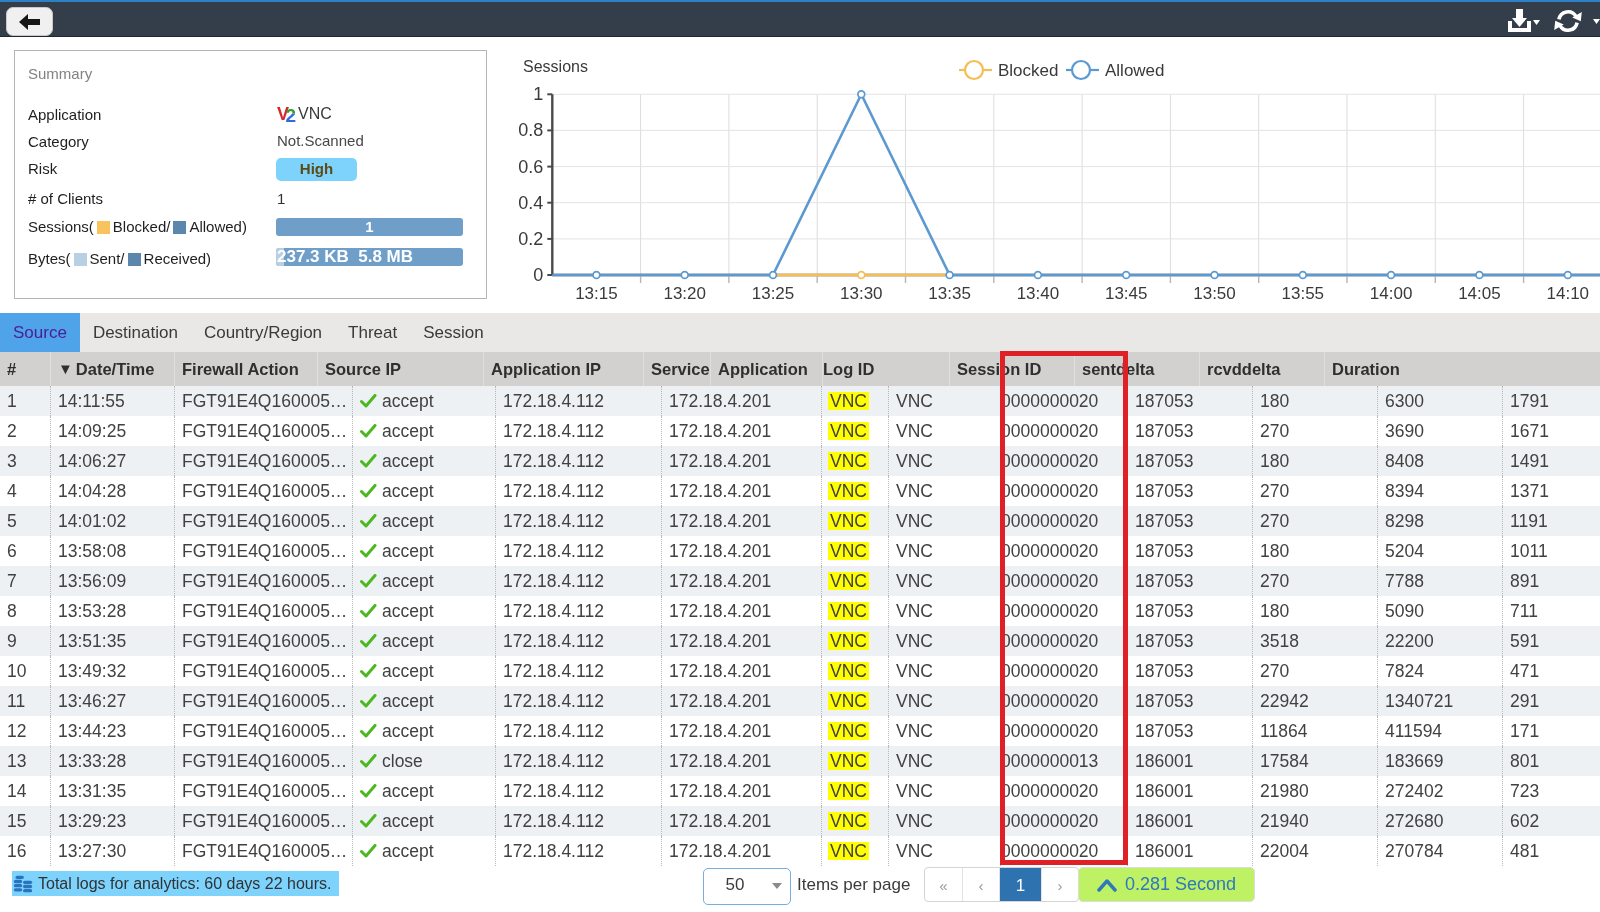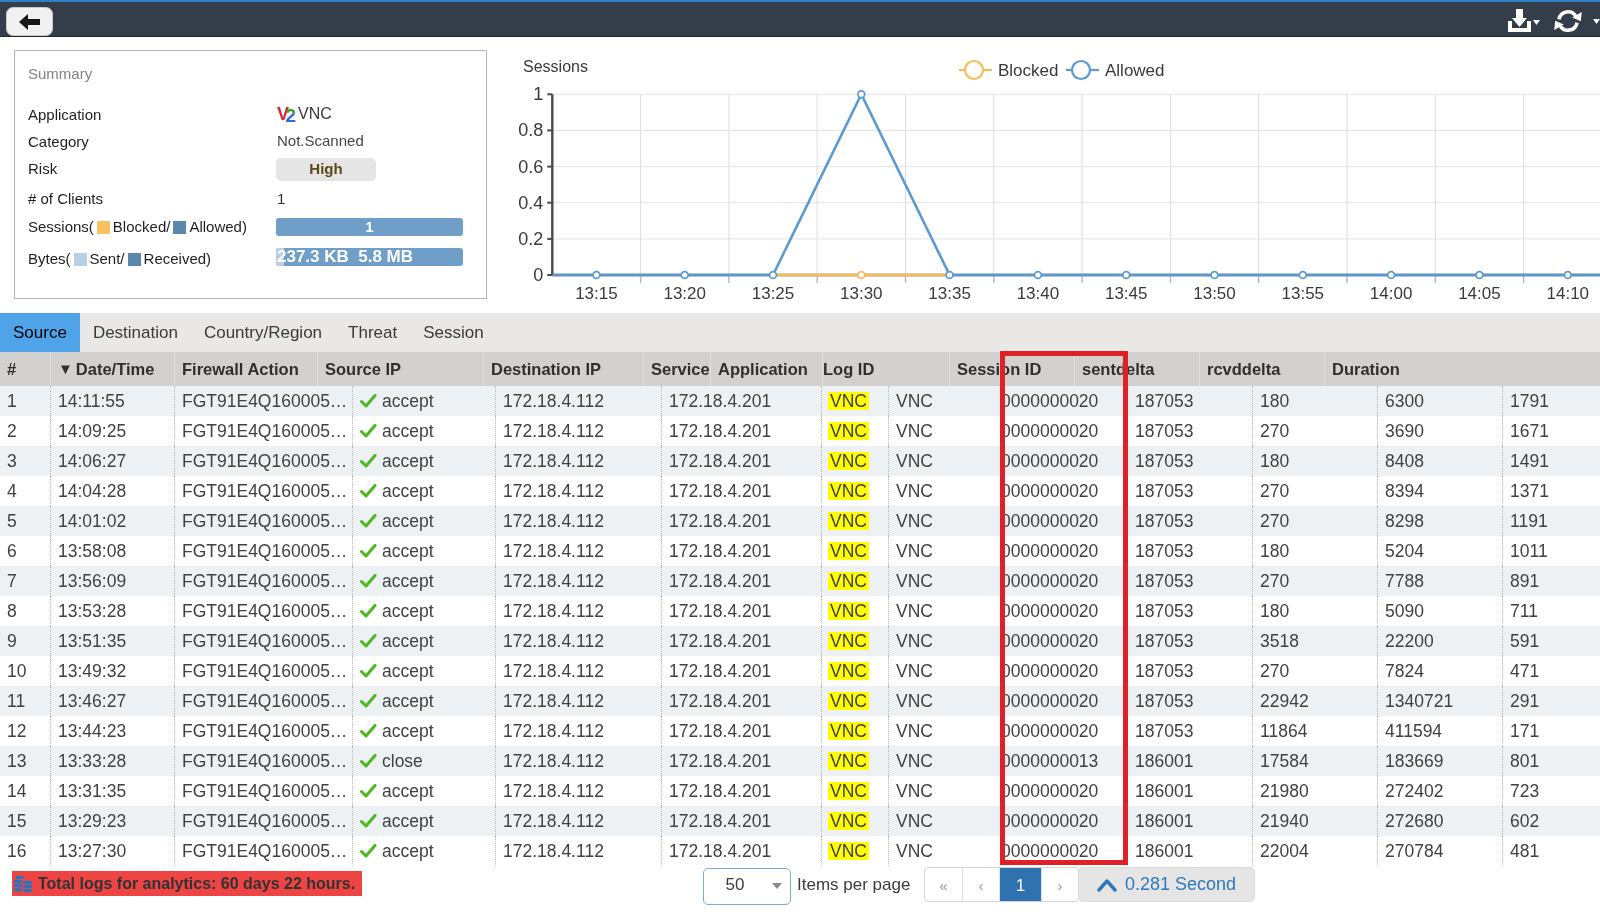--- a/index.html
+++ b/index.html
@@ -6,29 +6,29 @@
 .abs{position:absolute}
 
 #topbar{position:absolute;left:0;top:0;width:1600px;height:37px;background:#333e4a;border-top:2px solid #2e80c6;border-bottom:1px solid #1f2830}
 #backbtn{position:absolute;left:6px;top:5px;width:47px;height:29px;background:#f0f0f0;border:1px solid #c8c8c8;border-radius:7px;display:flex;align-items:center;justify-content:center}
 
 #panel{position:absolute;left:14px;top:50px;width:473px;height:249px;border:1px solid #b5b5b5;background:#fff}
 #panel .title{font-size:15px;color:#828282}
 .lab{position:absolute;left:13px;font-size:15px;color:#1f1f1f}
 .val{position:absolute;left:277px;font-size:15px;color:#474747}
 .sq{display:inline-block;width:13px;height:13px;vertical-align:-2px;margin:0 3px}
-#badge{position:absolute;left:276px;top:158px;width:100px;height:23px;background:#e5e5e5;border-radius:5px;color:#5c4a14;font-size:15px;font-weight:bold;text-align:center;line-height:22px}
+#badge{position:absolute;left:276px;top:158px;width:81px;height:23px;background:#7dd3fc;border-radius:5px;color:#5c4a14;font-size:15px;font-weight:bold;text-align:center;line-height:22px}
 #bar1{position:absolute;left:276px;top:218px;width:187px;height:18px;background:#6f9ec8;border-radius:3px;color:#fff;font-weight:bold;font-size:15px;text-align:center;line-height:18px}
 #bar2{position:absolute;left:276px;top:248px;width:187px;height:18px;background:#6f9ec8;border-radius:3px;overflow:hidden}
 #bar2 .sent{position:absolute;left:0;top:0;width:8px;height:18px;background:#b9cfe3}
 #bar2 .txt{position:absolute;left:1px;top:-1px;color:#fff;font-weight:bold;font-size:17px;white-space:nowrap}
 
 #tabs{position:absolute;left:0;top:313px;width:1600px;height:39px;background:#e9e8e6}
 .tab{float:left;height:39px;line-height:39px;font-size:17px;color:#3a3a3a;padding:0 13px}
-.tab.active{background:#4fa3e8;color:#000000}
+.tab.active{background:#4fa3e8;color:#4c1d95}
 
 #thead{position:absolute;left:0;top:352px;width:1600px;height:34px;background:#d2d1d0;display:flex}
 #thead .c{font-weight:bold;color:#2f2f2f;font-size:16.5px;border-left:1px solid #e0dfde;height:34px;line-height:34px}
 #thead .c:first-child{border-left:none}
 #tbody{position:absolute;left:0;top:386px;width:1600px}
 .row{display:flex;height:30px}
 .row.odd{background:#edf1f4}
 .row.even{background:#fff}
 .c{padding-left:7px;overflow:hidden;white-space:nowrap;display:flex;align-items:center;font-size:17.5px;color:#414141}
 .row .c{border-left:1px dotted #b8b8b8}
@@ -45,30 +45,30 @@
 .c9{width:125px}
 .c10{width:125px}
 .c11{width:125px}
 .c12{width:98px}
 .c8{padding-left:0}
 .row .c6{padding-left:6px}
 .hl{background:#ffff00;display:inline-block;height:18px;line-height:18px;padding:0 2px}
 
 #redbox{position:absolute;left:1000px;top:351px;width:128px;height:514px;border:5px solid #df2026;z-index:50}
 
-#foot-note{position:absolute;left:12px;top:871px;height:25px;background:#ef4444;display:flex;align-items:center;padding:0 7px 0 1px;font-size:16px;font-weight:bold;color:#303234}
+#foot-note{position:absolute;left:12px;top:871px;height:25px;background:#7dd3fc;display:flex;align-items:center;padding:0 7px 0 1px;font-size:16px;font-weight:normal;color:#303234}
 #ppselect{position:absolute;left:703px;top:868px;width:88px;height:37px;border:1px solid #77aede;border-radius:5px;background:#fff}
 #ppselect .n{position:absolute;left:0;right:24px;top:0;height:32px;line-height:32px;text-align:center;font-size:17px;color:#3c3c3c}
 #ppselect .car{position:absolute;right:8px;top:14px;width:0;height:0;border-left:5px solid transparent;border-right:5px solid transparent;border-top:6px solid #8a8a8a}
 #ipp{position:absolute;left:797px;top:868px;height:34px;line-height:34px;font-size:17px;color:#3c3c3c}
 #pager{position:absolute;left:924px;top:867px;height:35px;display:flex;border:1px solid #d4d4d4;border-radius:4px;overflow:hidden;background:#fff}
 #pager .pg{width:37px;height:35px;display:flex;align-items:center;justify-content:center;font-size:15px;color:#9a9a9a;border-left:1px solid #e2e2e2}
 #pager .pg:first-child{border-left:none}
 #pager .pg.on{background:#2e73b0;color:#fff;font-size:17px;width:42px}
-#rt{position:absolute;left:1078px;top:867px;height:35px;padding:0 18px;border:1px solid #dcdcdc;border-radius:5px;display:flex;align-items:center;font-size:18px;color:#2e78bb;background:#e5e5e5}
+#rt{position:absolute;left:1078px;top:867px;height:35px;padding:0 18px;border:1px solid #dcdcdc;border-radius:5px;display:flex;align-items:center;font-size:18px;color:#2e78bb;background:#bef264}
 </style></head>
 <body>
 <div id="topbar">
   <div id="backbtn">
       <svg width="22" height="16" viewBox="0 0 22 16">
         <path d="M9 0 L9 5 L21 5 L21 11 L9 11 L9 16 L0 8 Z" fill="#161616"></path>
       </svg>
     </div>
   <svg class="abs" style="left:1506px;top:6px" width="34" height="26" viewBox="0 0 34 26">
     <rect x="10" y="1" width="7" height="9" fill="#fff"></rect>
@@ -211,21 +211,21 @@
   <div class="tab">Country/Region</div>
   <div class="tab">Threat</div>
   <div class="tab">Session</div>
 </div>
 
 <div id="thead">
   <div class="c c0">#</div>
   <div class="c c1"><span style="font-size:15px;margin-right:3px">▼</span>Date/Time</div>
   <div class="c c3">Firewall Action</div>
   <div class="c c4">Source IP</div>
-  <div class="c c5">Destination IP</div>
+  <div class="c c5">Application IP</div>
   <div class="c c6">Service</div>
   <div class="c c7">Application</div>
   <div class="c c8">Log ID</div>
   <div class="c c9">Session ID</div>
   <div class="c c10">sentdelta</div>
   <div class="c c11">rcvddelta</div>
   <div class="c c12">Duration</div>
 </div>
 <div id="tbody">
 <div class="row odd">

